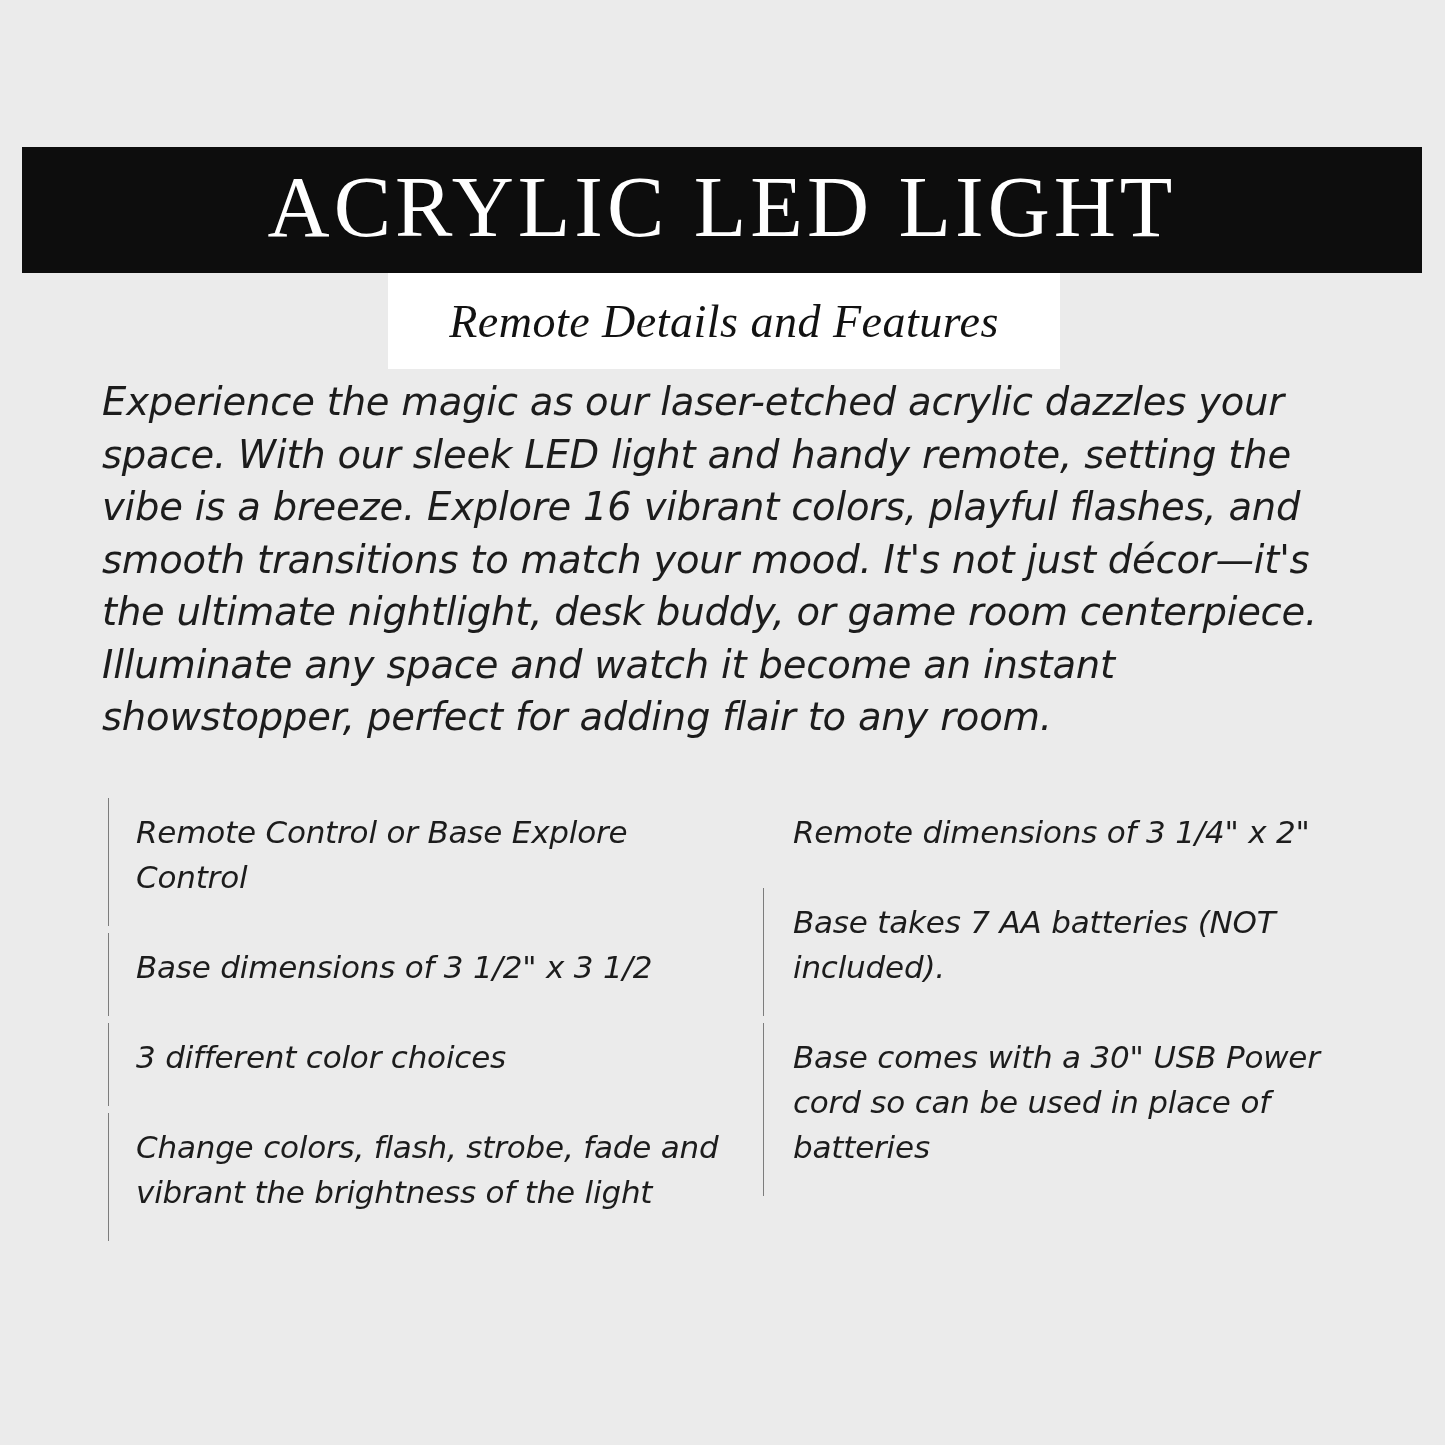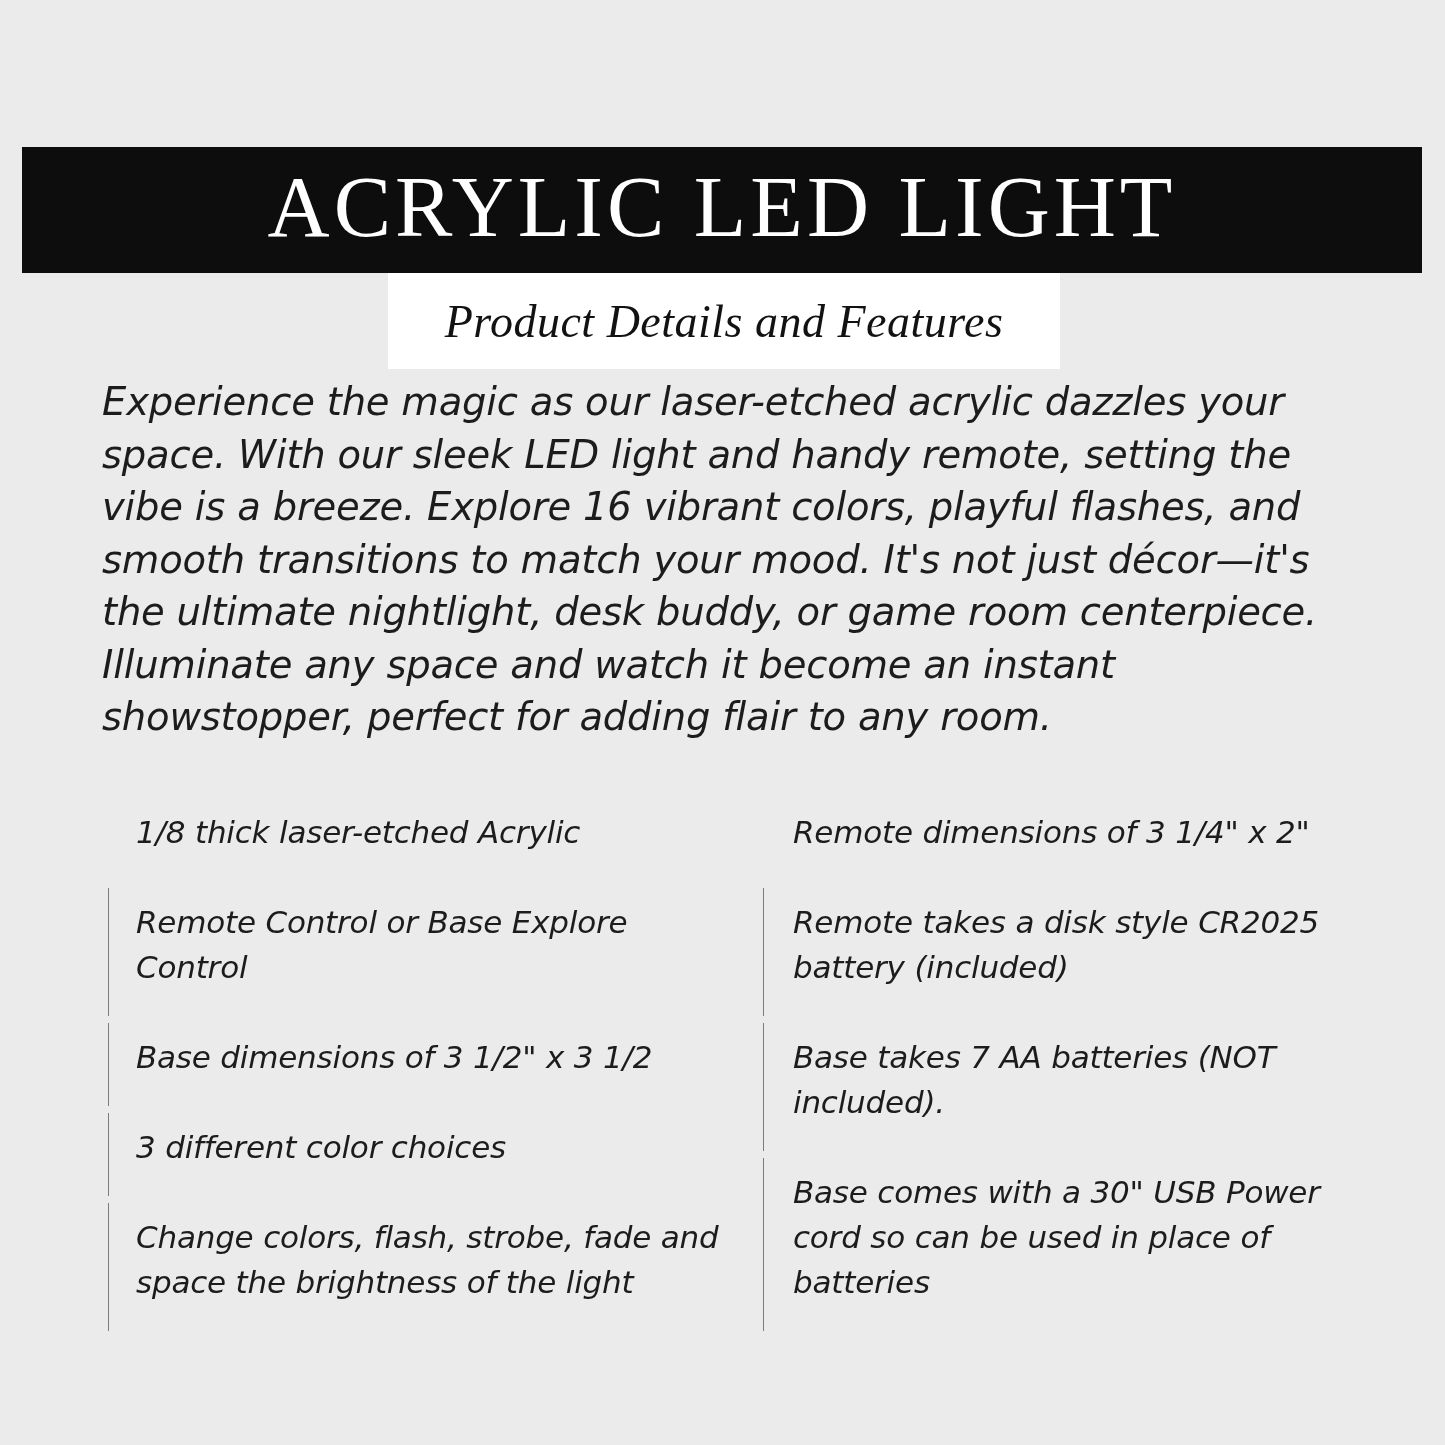--- a/index.html
+++ b/index.html
@@ -120,37 +120,35 @@
 </head>
 <body>
 
 <div class="page">
 
   <div class="title-bar">
     <div class="title">ACRYLIC LED LIGHT</div>
   </div>
 
   <div class="subtitle-box">
-    <div class="subtitle">Product Details and Features</div>
+    <div class="subtitle">Remote Details and Features</div>
   </div>
 
   <div class="intro">Experience the magic as our laser-etched acrylic dazzles your space. With our sleek LED light and handy remote, setting the vibe is a breeze. Explore 16 vibrant colors, playful flashes, and smooth transitions to match your mood. It's not just décor—it's the ultimate nightlight, desk buddy, or game room centerpiece. Illuminate any space and watch it become an instant showstopper, perfect for adding flair to any room.</div>
 
   <div class="features">
 
     <div class="col col-left">
-      <div class="feat">1/8 thick  laser-etched Acrylic</div>
       <div class="feat ruled">Remote Control or Base Explore Control</div>
       <div class="feat ruled">Base dimensions of 3 1/2" x 3 1/2</div>
       <div class="feat ruled">3 different color choices</div>
-      <div class="feat ruled">Change colors, flash, strobe, fade and space the brightness of the light</div>
+      <div class="feat ruled">Change colors, flash, strobe, fade and vibrant the brightness of the light</div>
     </div>
 
     <div class="col col-right">
       <div class="feat">Remote dimensions of 3 1/4" x 2"</div>
-      <div class="feat ruled">Remote takes a disk style CR2025 battery (included)</div>
       <div class="feat ruled">Base takes 7 AA batteries (NOT included).</div>
       <div class="feat ruled">Base comes with a 30" USB Power cord so can be used in place of batteries</div>
     </div>
 
   </div>
 
 </div>
 
 </body></html>

